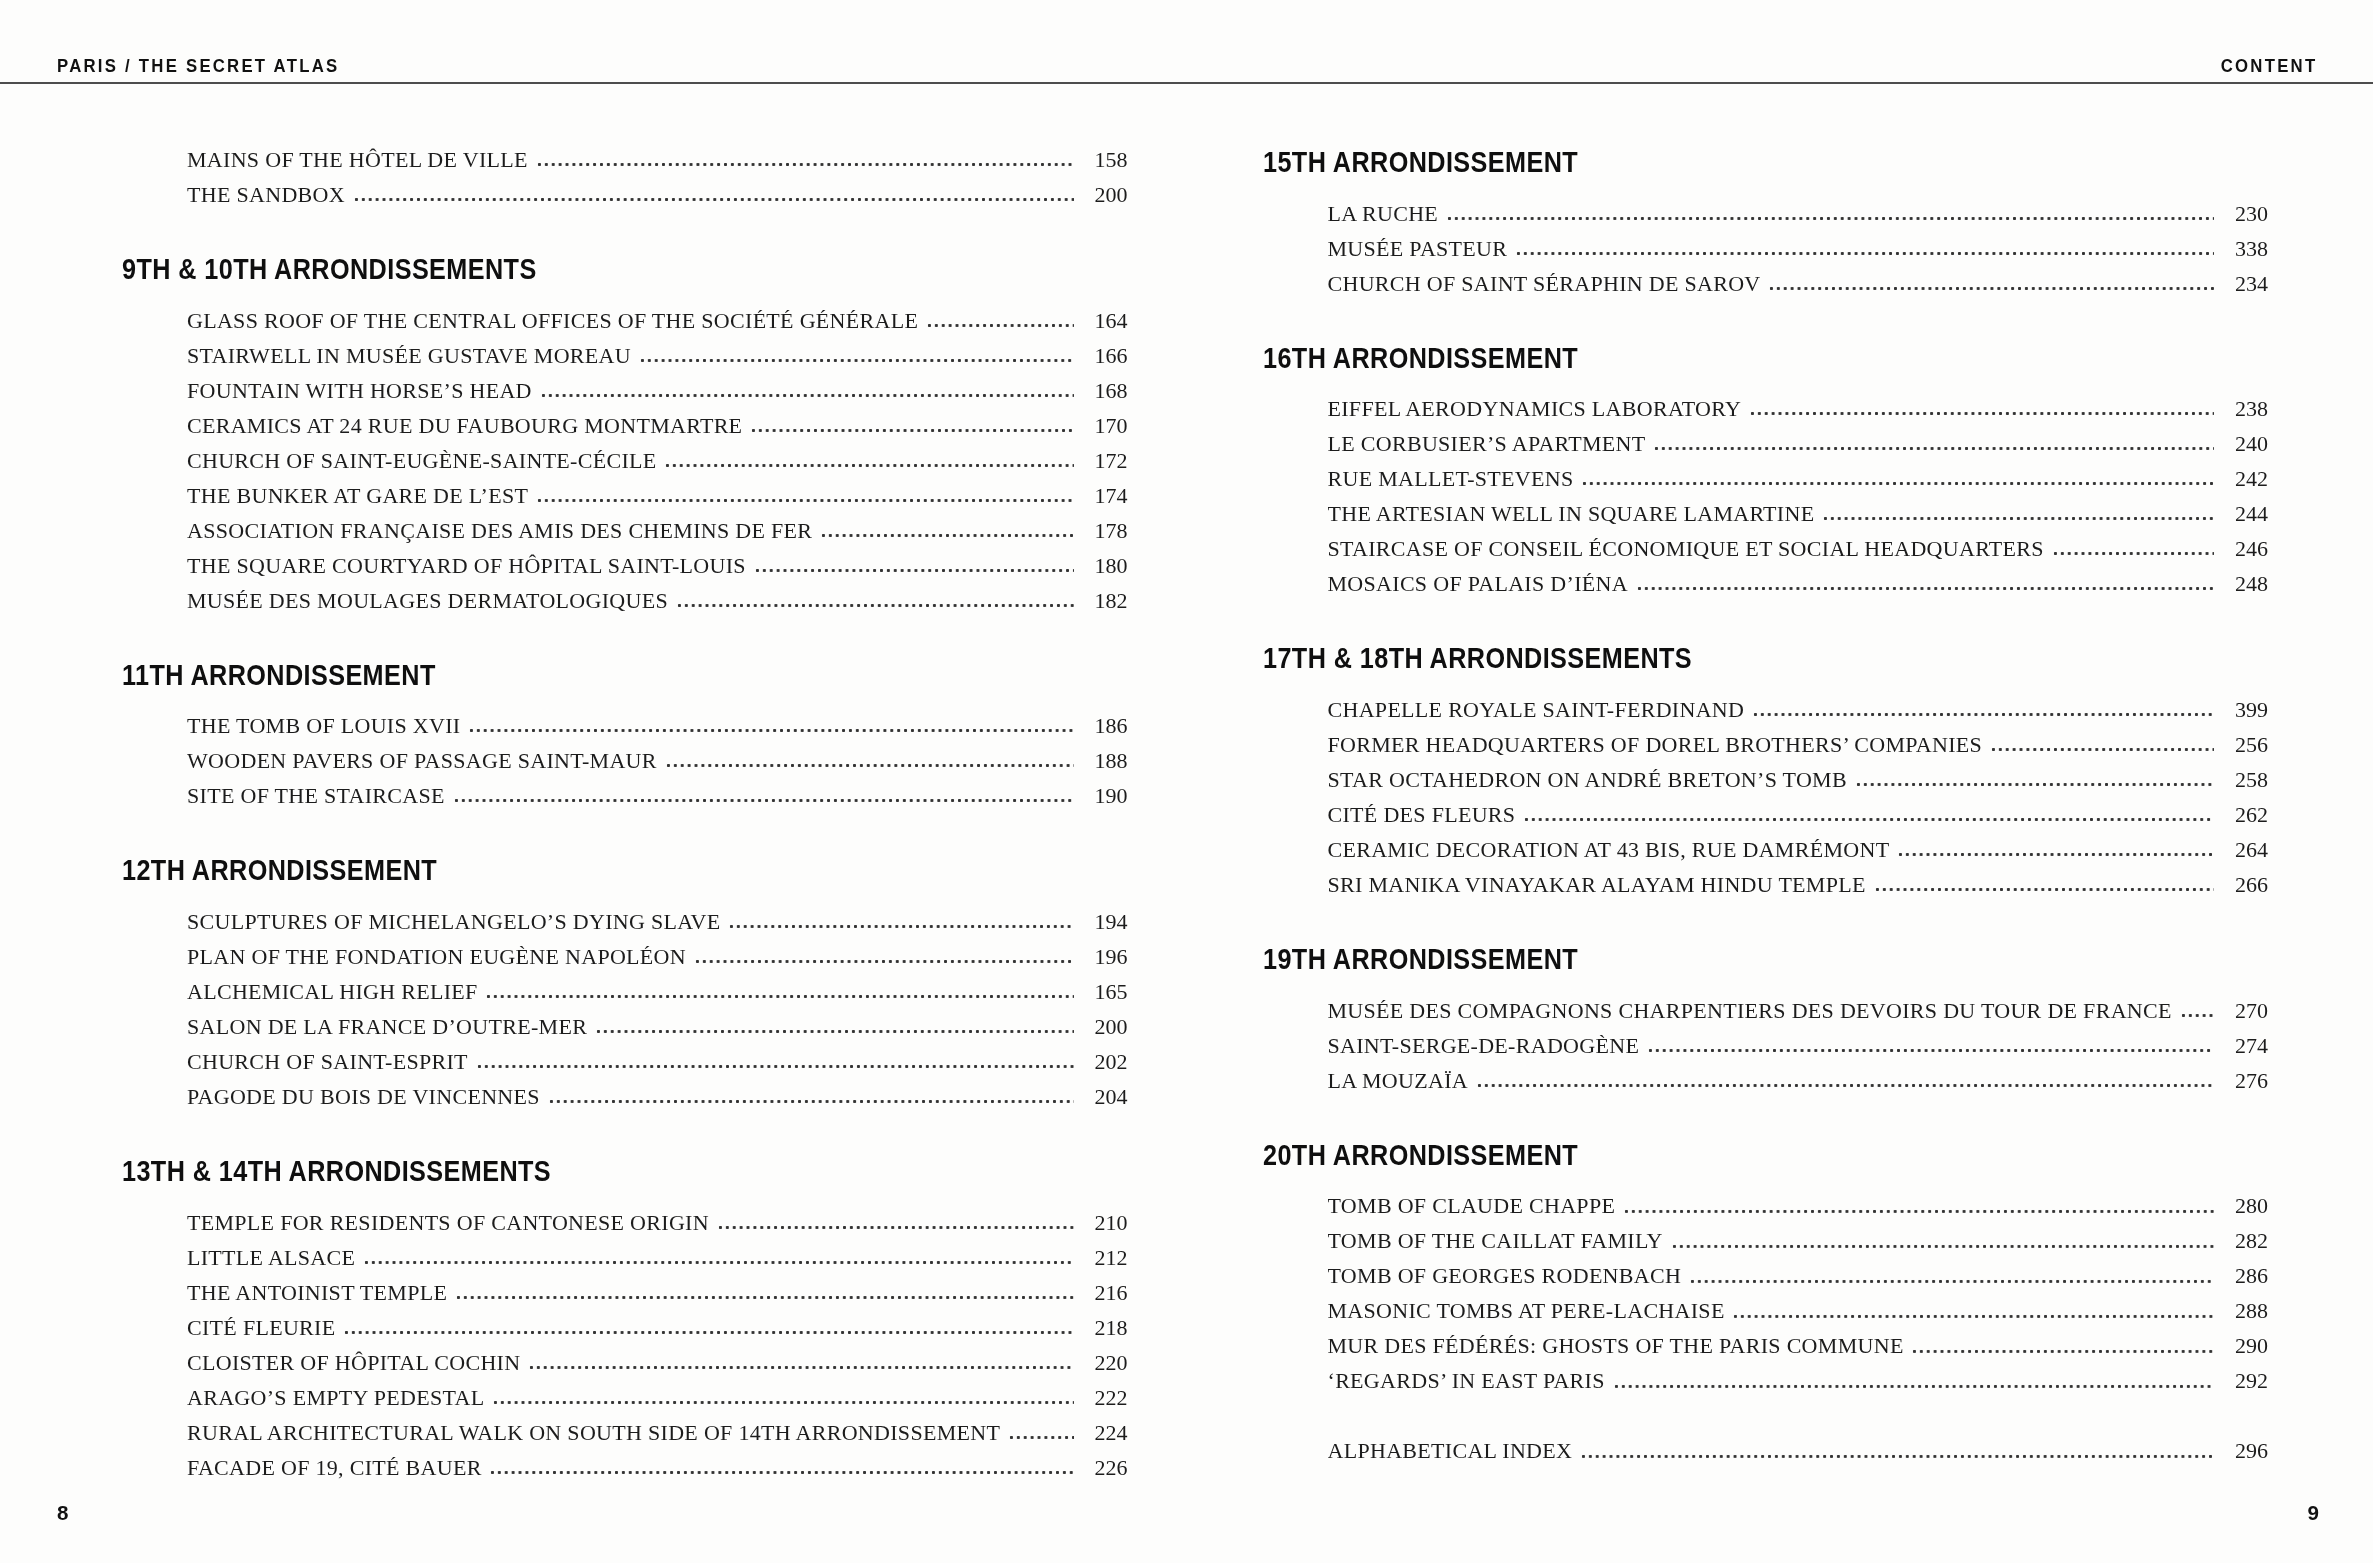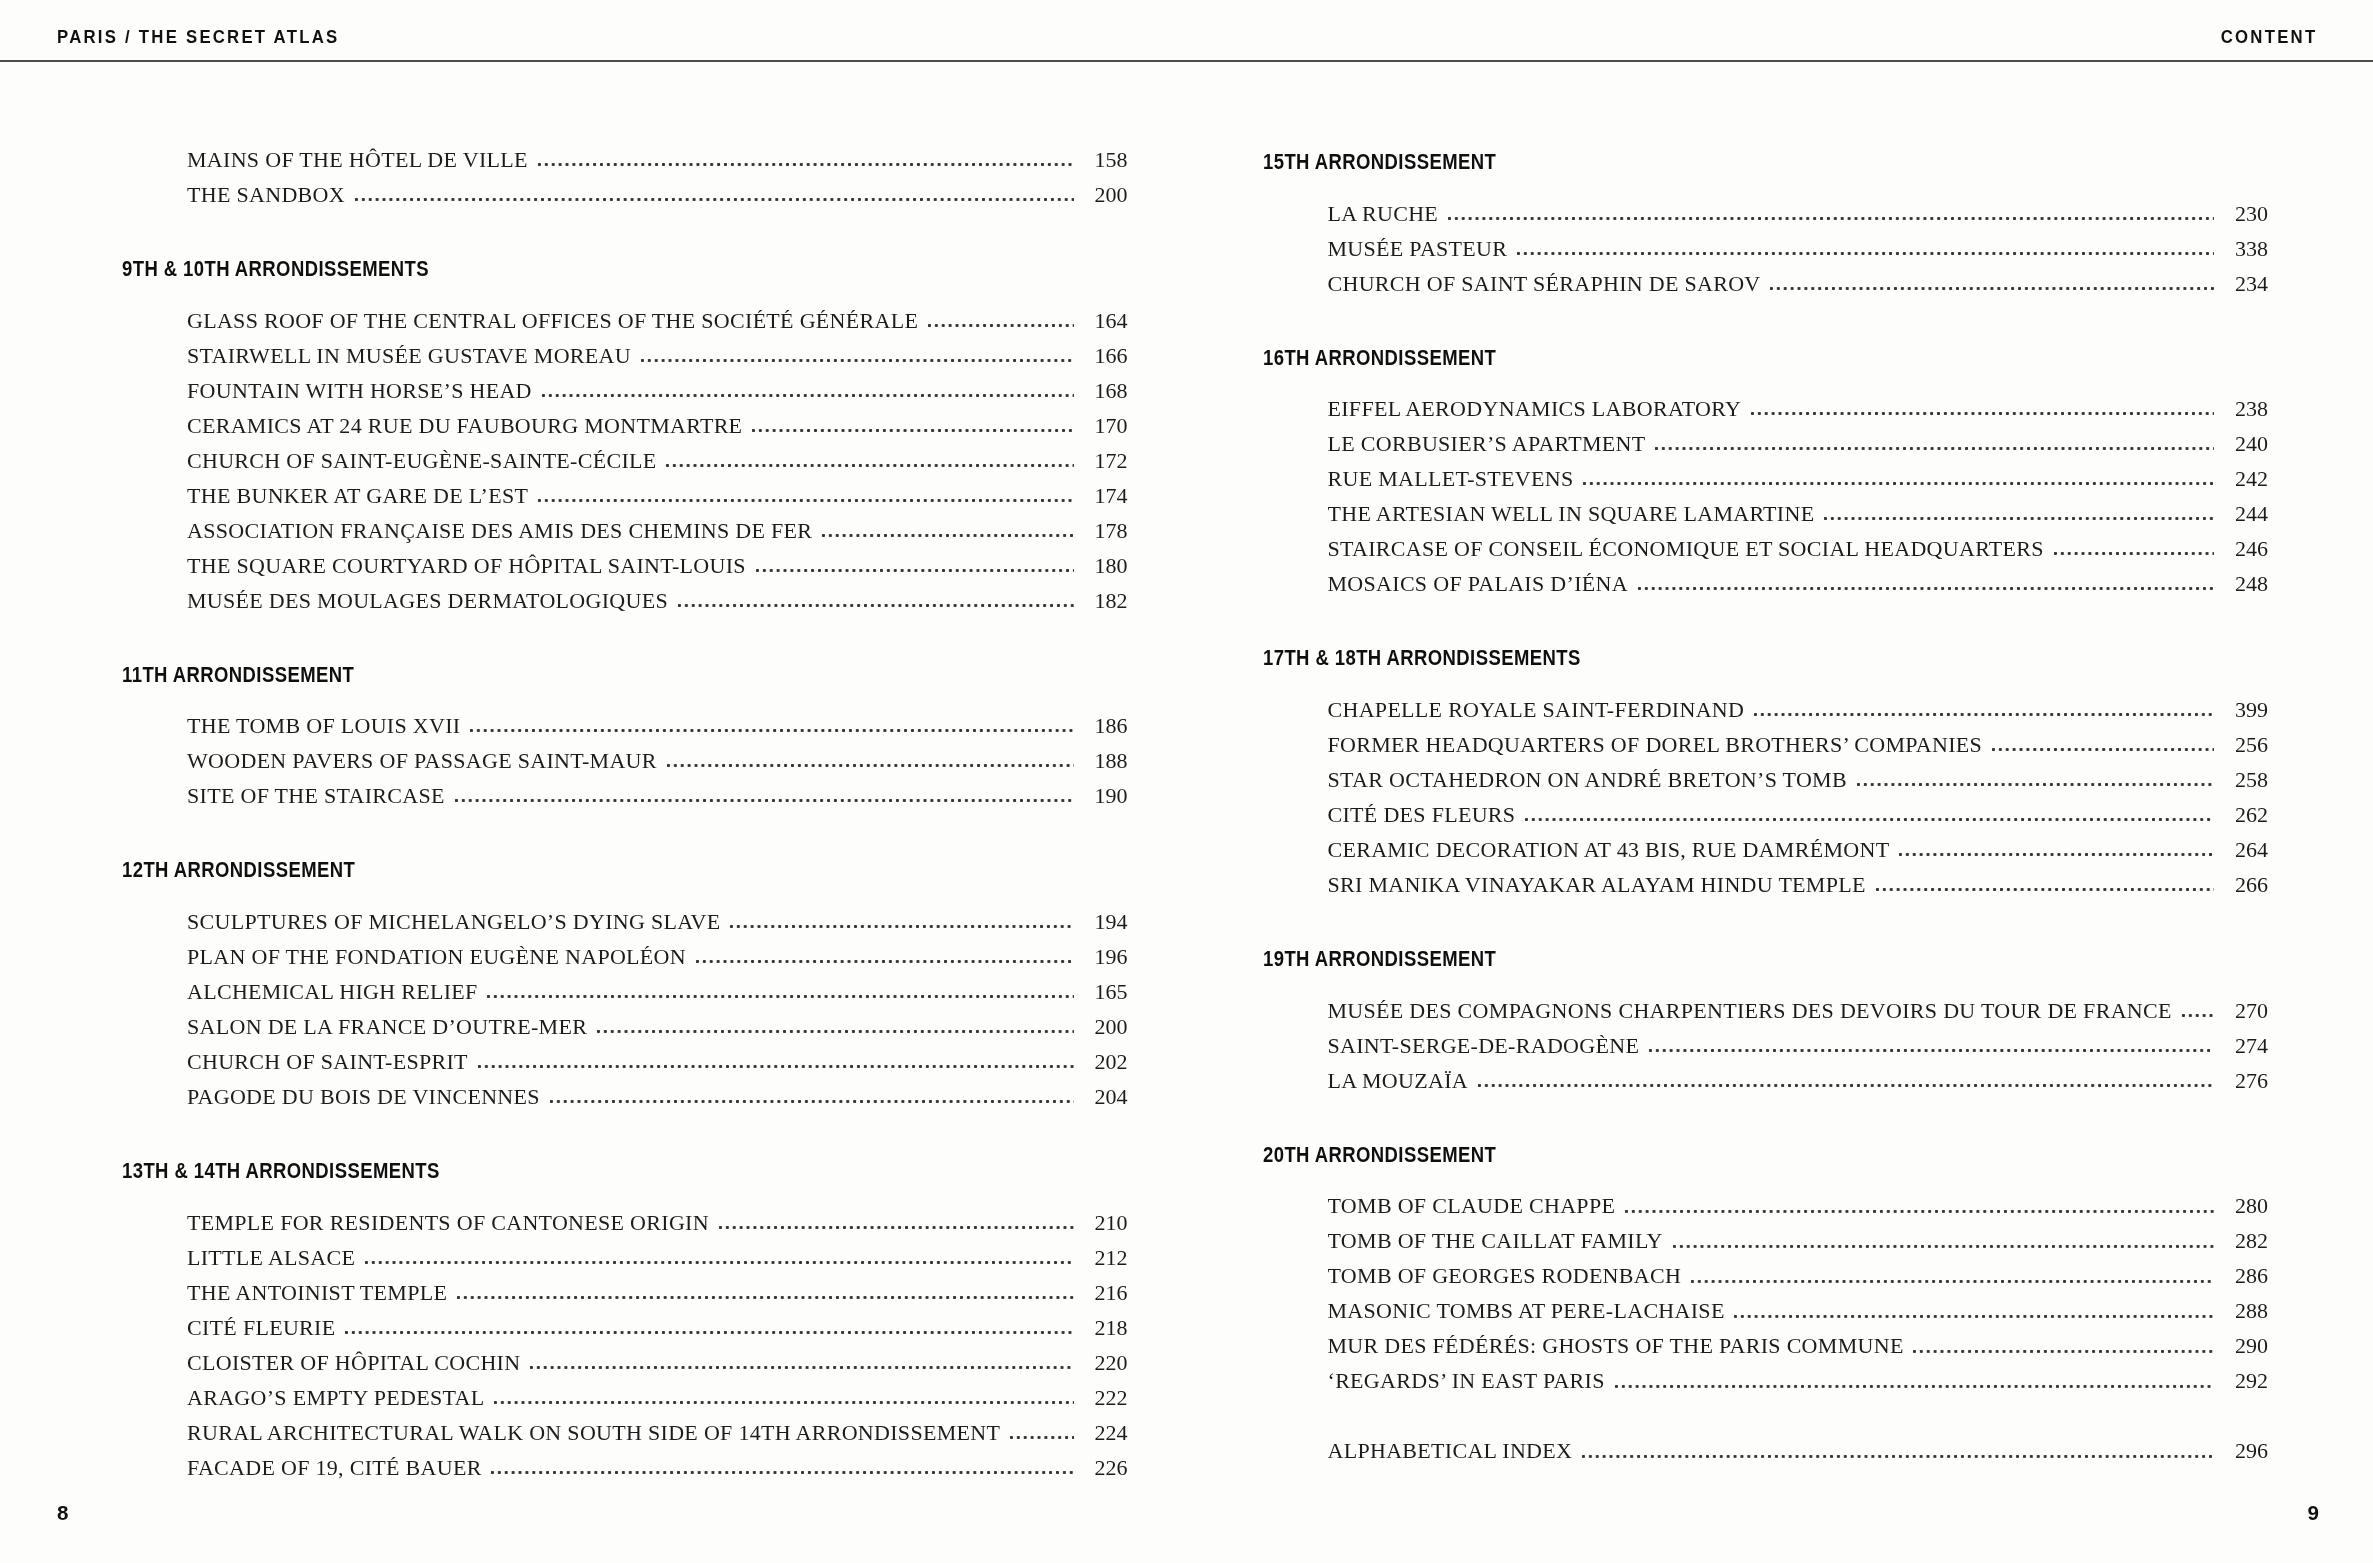--- a/index.html
+++ b/index.html
@@ -6,44 +6,44 @@
   .page{
     position:relative;
     width:2374px;height:1563px;
     background:#fdfdfc;
     overflow:hidden;
     font-family:"Liberation Serif","DejaVu Serif",serif;
     color:#1c1c1c;
   }
   
   .page-header{
-    position:absolute;top:0;left:0;right:0;height:62px;
+    position:absolute;top:0;left:0;right:0;height:84px;
     border-bottom:2.9px solid #4d4d4d;
     display:flex;justify-content:space-between;align-items:flex-end;
-    padding:0 57px 13px 57px;box-sizing:border-box;
+    padding:0 57px 6px 57px;box-sizing:border-box;
     font-family:"Liberation Sans",sans-serif;
     font-weight:700;font-size:18.6px;line-height:1;
     letter-spacing:2.5px;color:#111;
     white-space:nowrap;
   }
   .header-left{transform:scaleX(0.9);transform-origin:0 100%;}
   .header-right{transform:scaleX(0.9);transform-origin:100% 100%;}
   
   .columns{
     position:absolute;top:89px;left:0;right:0;bottom:0;
     display:flex;gap:135px;
     padding:53px 106px 0 122px;box-sizing:border-box;
   }
   .col{flex:1 1 0;min-width:0;}
   .col > :first-child{margin-top:0;}
   .toc-section{margin-top:37px;}
   .section-title{
     margin:0 0 14.7px 0;
     font-family:"Liberation Sans",sans-serif;
-    font-weight:700;font-size:22px;line-height:39px;
+    font-weight:700;font-size:30px;line-height:39px;
     letter-spacing:0.5px;color:#0f0f0f;
     white-space:nowrap;
   }
   .squeeze{display:inline-block;transform:scaleX(0.84);transform-origin:0 50%;}
   .entry{
     display:flex;align-items:baseline;
     line-height:35px;font-size:22px;
     padding-left:65px;color:#1c1c1c;
   }
   .title{white-space:nowrap;letter-spacing:0.3px;flex:0 1 auto;overflow:hidden;text-align:center;}

